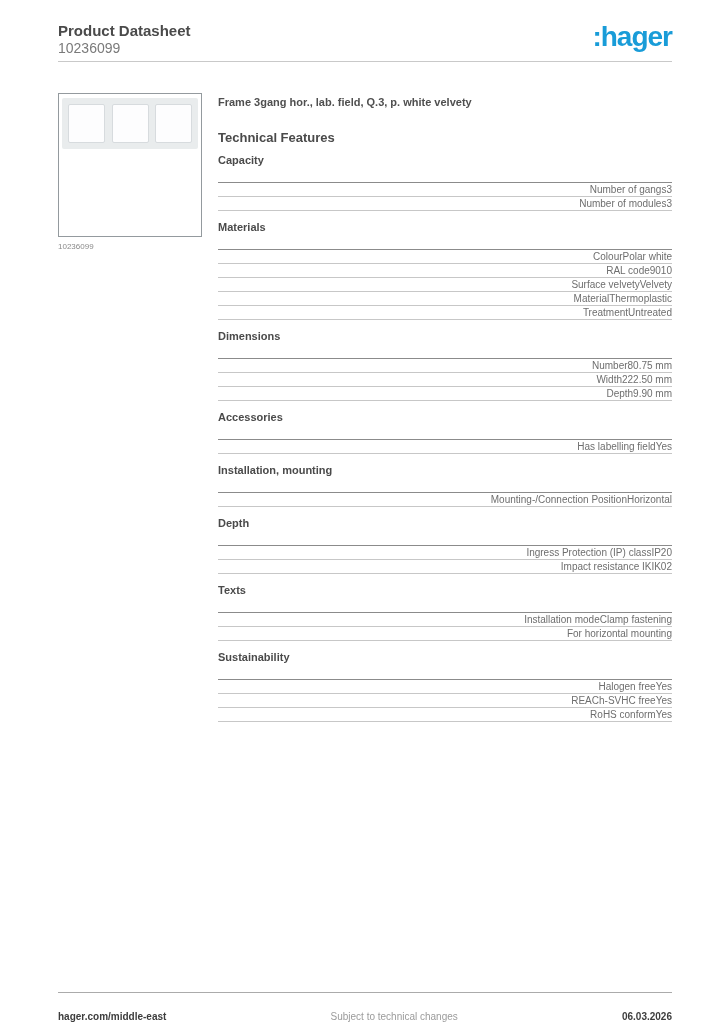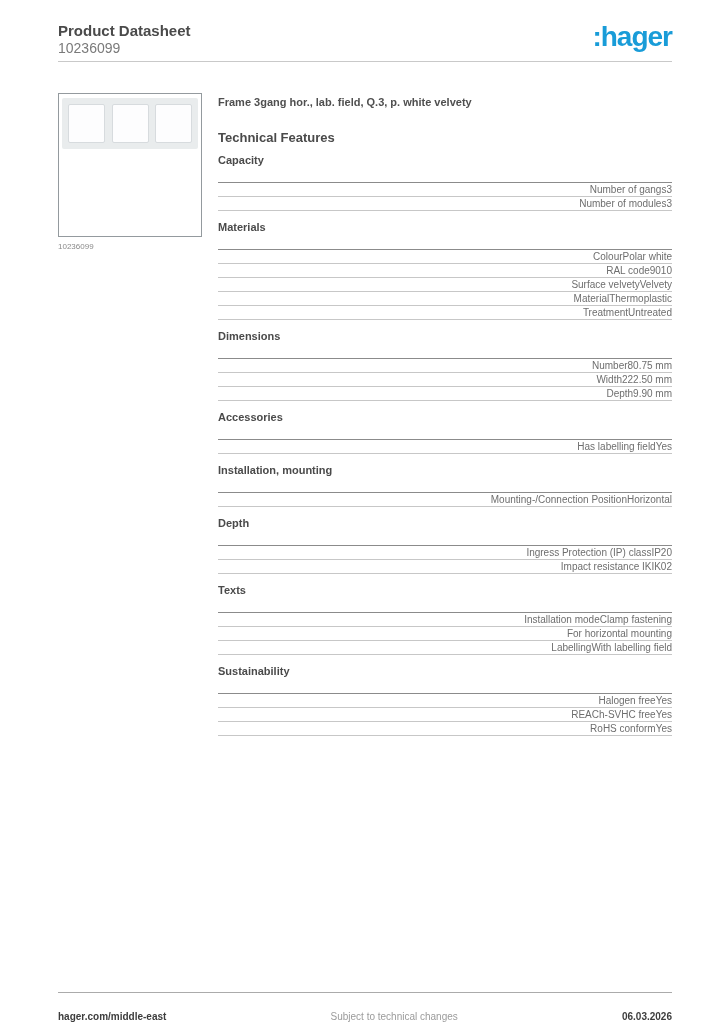--- a/index.html
+++ b/index.html
@@ -240,24 +240,20 @@
         <div class="section">
           <div class="section-title">Texts</div>
           <div class="trow">
             <span class="tlabel">Installation mode</span>
             <span class="tvalue">Clamp fastening</span>
           </div>
           <div class="trow">
             <span class="tlabel"></span>
             <span class="tvalue">For horizontal mounting</span>
           </div>
-          <div class="trow">
-            <span class="tlabel">Labelling</span>
-            <span class="tvalue">With labelling field</span>
-          </div>
         </div>
         <div class="section">
           <div class="section-title">Sustainability</div>
           <div class="trow">
             <span class="tlabel">Halogen free</span>
             <span class="tvalue">Yes</span>
           </div>
           <div class="trow">
             <span class="tlabel">REACh-SVHC free</span>
             <span class="tvalue">Yes</span>

